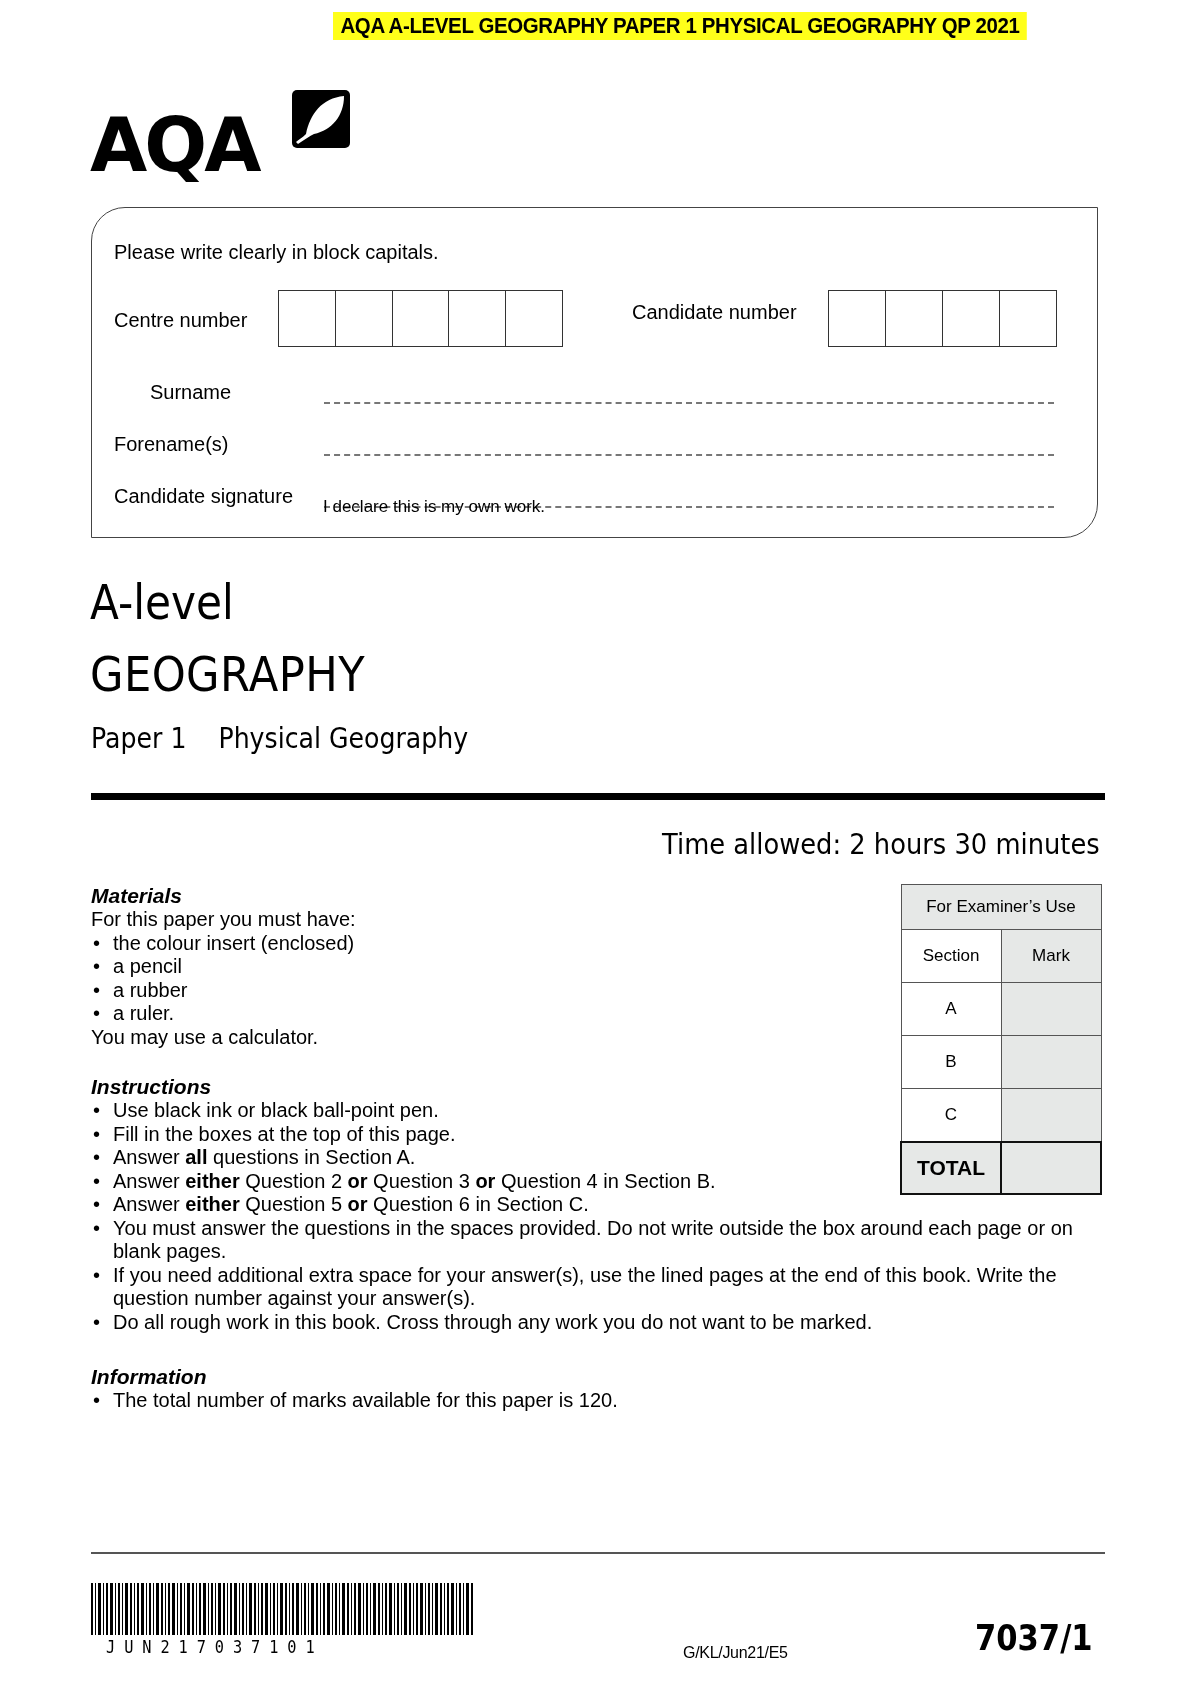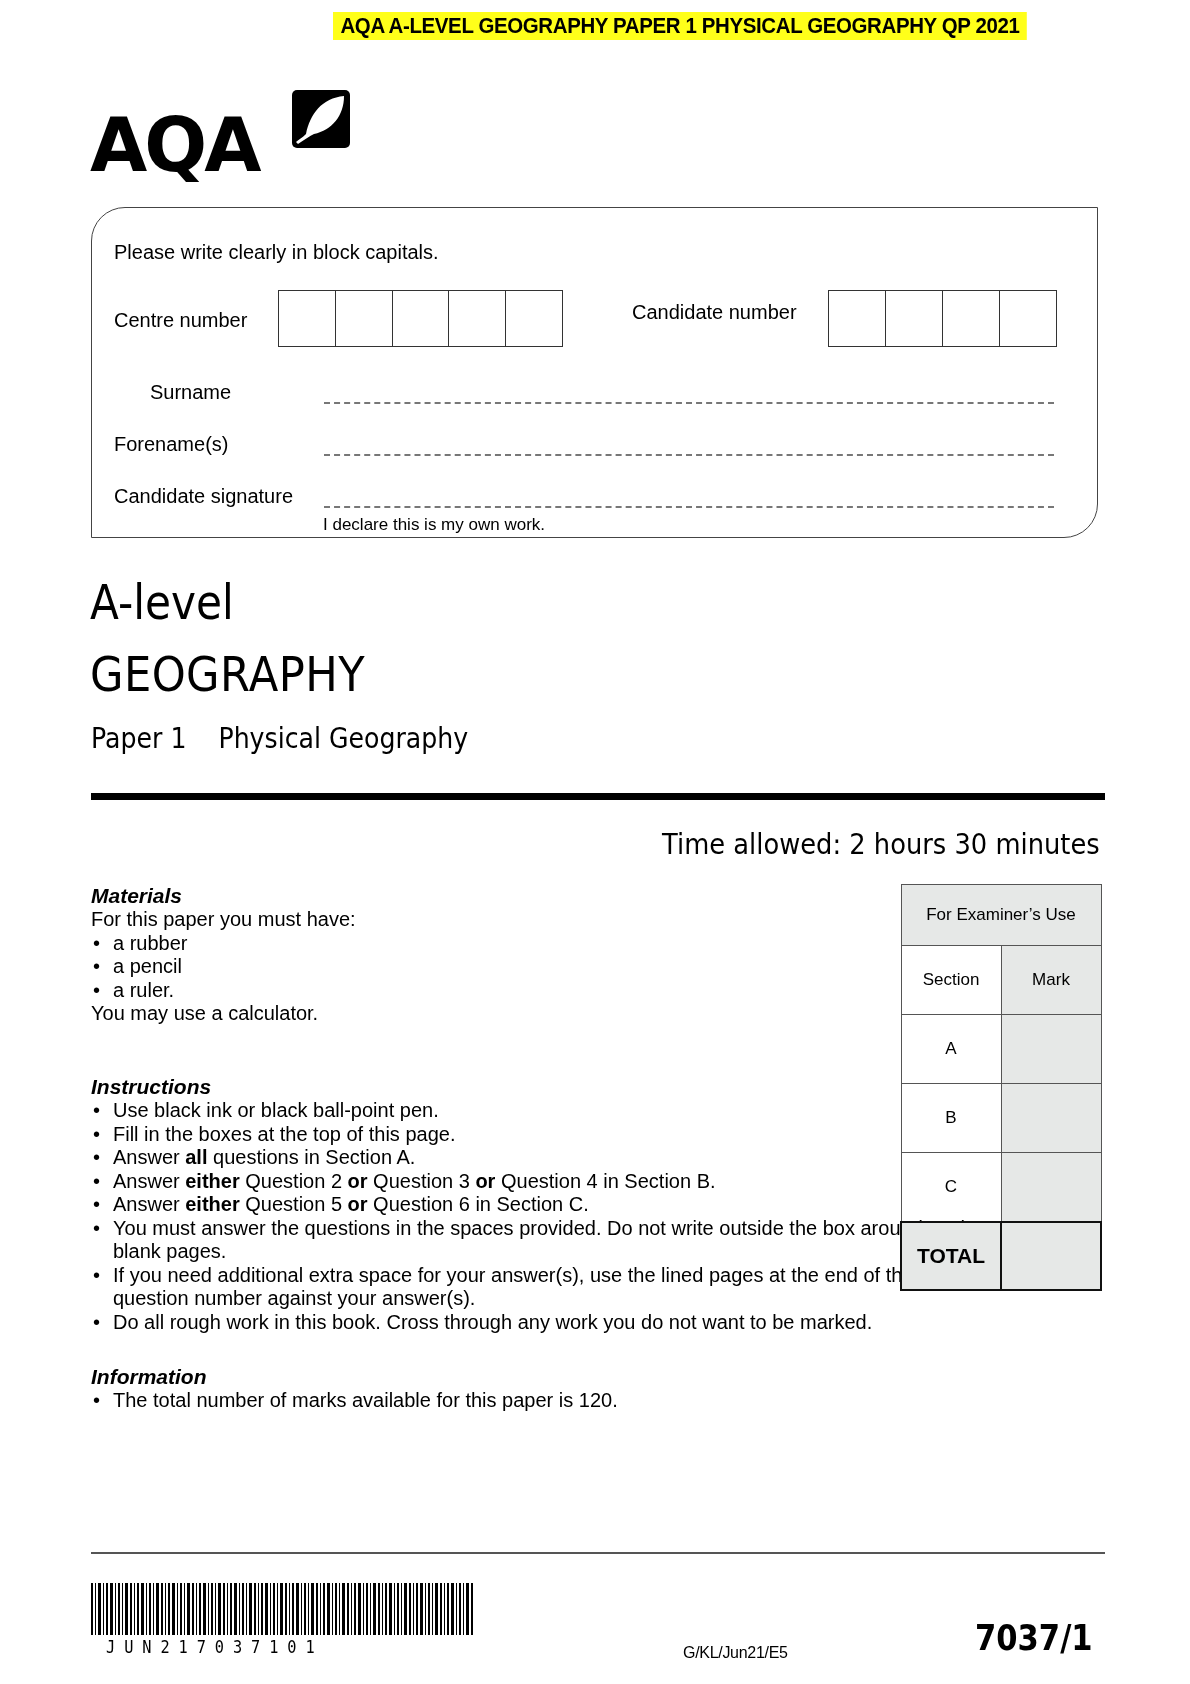--- a/index.html
+++ b/index.html
@@ -29,21 +29,21 @@
   .rule-thick { left:91px; top:793px; width:1014px; height:7px; background:#000; }
   .time { right:90px; top:828px; font-family:"DejaVu Sans", sans-serif; font-size:28px; line-height:34px;
           transform:scaleX(0.92); transform-origin:right; }
   .sec { left:91px; font-size:20px; line-height:23.5px; }
   .sec h3 { margin:0; font-size:21px; line-height:24px; font-weight:bold;font-style:italic; }
   .sec ul { list-style:none; margin:0; padding:0; }
   .sec li { position:relative; padding-left:22px; }
   .sec li::before { content:"\2022"; position:absolute; left:2px; top:0; font-size:20px; }
   .sec p { margin:0; }
   .exam-table { left:900px; top:884px; width:202px; border-collapse:collapse; }
-  .exam-table td { border:1.5px solid #555; text-align:center; font-size:17px; padding:12px; }
+  .exam-table td { border:1.5px solid #555; text-align:center; font-size:17px; padding:4px; }
   .exam-table .hdr { background:#e6e8e7; height:36px; }
   .exam-table .row td { height:44px; }
   .exam-table .mark { background:#e6e8e7; width:50%;text-align:center; }
   .exam-table .total td { border:2.5px solid #111; height:42px; }
   .exam-table .total .tlabel { background:#e6e8e7; font-weight:bold; font-size:21px;text-align:center; }
   .rule-bottom { left:91px; top:1552px; width:1014px; height:2px; background:#555; }
   .barcode { left:91px; top:1583px; width:382px; height:52px; }
   .barcode-text { left:106px; top:1636px; font-family:"DejaVu Sans Mono", monospace; font-size:18px;
                   letter-spacing:10.5px; white-space:nowrap; transform:scaleX(0.85); transform-origin:left; }
   .ref { left:683px; top:1644px; font-size:16px; letter-spacing:-0.3px; }
@@ -82,34 +82,35 @@
 </div>
 
 <div class="abs label" style="left:114px;top:380px;margin-left:36px;">Surname</div>
 <div class="abs write-line" style="left:324px;top:402px;width:730px;"></div>
 
 <div class="abs label" style="left:114px;top:432px;">Forename(s)</div>
 <div class="abs write-line" style="left:324px;top:454px;width:730px;"></div>
 
 <div class="abs label" style="left:114px;top:484px;">Candidate signature</div>
 <div class="abs write-line" style="left:324px;top:506px;width:730px;"></div>
-<div class="abs label declare" style="left:323px;top:513px;">I declare this is my own work.</div>
+<div class="abs label declare" style="left:323px;top:495px;">I declare this is my own work.</div>
 
 <div class="abs alevel">A-level</div>
 <div class="abs subject">GEOGRAPHY</div>
 <div class="abs paper">Paper 1    Physical Geography</div>
 <div class="abs rule-thick"></div>
 <div class="abs time">Time allowed: 2 hours 30 minutes</div>
 
 <div class="abs sec" style="top:884px;width:700px;">
   <h3>Materials</h3>
   <p>For this paper you must have:</p>
   <ul>
+    <li>the colour insert (enclosed)</li>
+    <li>a pencil</li>
     <li>a rubber</li>
-    <li>a pencil</li>
     <li>a ruler.</li>
   </ul>
   <p>You may use a calculator.</p>
 </div>
 
 <div class="abs sec" style="top:1075px;width:1000px;">
   <h3>Instructions</h3>
   <ul>
     <li><span>Use black ink or black ball-point pen.</span></li>
     <li><span>Fill in the boxes at the top of this page.</span></li>

